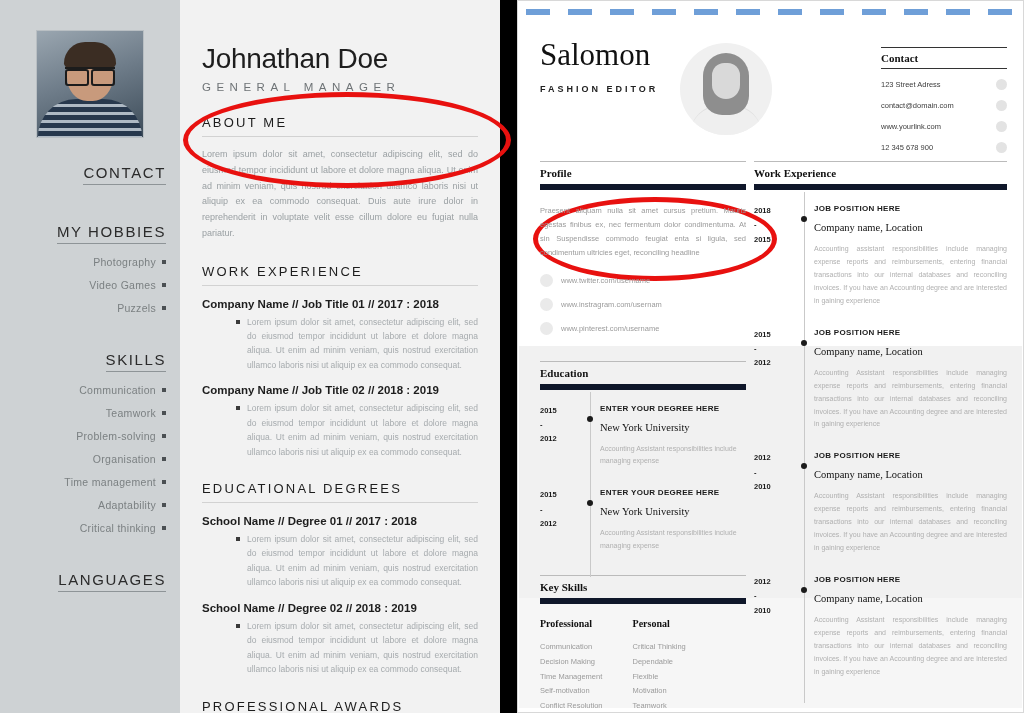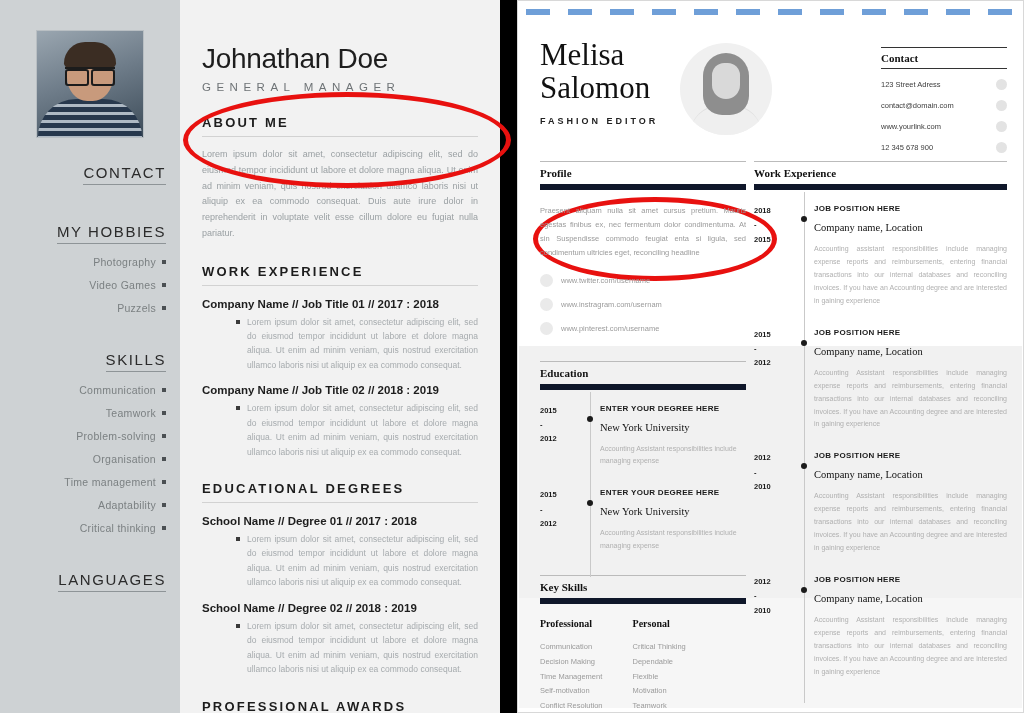--- a/index.html
+++ b/index.html
@@ -58,21 +58,21 @@
   .l-item { font-size: 10.5px; color: #7b8082; text-align: right; margin-bottom: 11px; letter-spacing: .3px; }
   .l-item .sq { display:inline-block; width:4px; height:4px; background:#4a4f52; margin-left:6px; vertical-align:2px; }
   .l-lang { font-size: 10.5px; text-align: right; margin-bottom: 11px; color:#7b8082; }
   .l-lang b { color: #1c1c1c; font-weight: 700; }
   .l-lang .sq { display:inline-block; width:4px; height:4px; background:#4a4f52; margin-left:6px; vertical-align:2px; }
 
   .l-main { flex: 1; padding: 43px 22px 0 22px; }
   .l-name { font-size: 28px; font-weight: 400; color: #1d1d1d; letter-spacing: -.3px; }
   .l-role { font-size: 11.5px; letter-spacing: 5.5px; color: #6e7376; margin-top: 6px; }
   .l-mhead {
-    font-size: 13px; letter-spacing: 2.2px; color: #1d1d1d; font-weight: 700;
+    font-size: 13px; letter-spacing: 2.2px; color: #1d1d1d; font-weight: 400;
     border-bottom: 1px solid #d2d2d2; padding-bottom: 6px; margin: 22px 0 10px 0;
   }
   .l-para { font-size: 9px; line-height: 1.75; color: #9aa0a3; text-align: justify; }
   .l-entry-title { font-size: 11.5px; font-weight: 600; color: #1d1d1d; margin: 12px 0 5px 0; }
   .l-bullet { display: flex; gap: 7px; padding-left: 34px; }
   .l-bullet .sq { width:4px; height:4px; background:#3a3a3a; margin-top:5px; flex:none; }
   .l-bullet p { font-size: 8.5px; line-height: 1.7; color: #a6abae; text-align: justify; }
 
   
   #gap { position:absolute; left:500px; top:0; width:17px; height:713px; background:#000; }
@@ -233,21 +233,20 @@
         <i></i>
     </div>
 
     <div class="r-band" id="r-band-1" style="top:345px;height:252px;"></div>
     <div class="r-band" id="r-band-2" style="top:597px;height:110px;background:#f6f6f6;"></div>
 
     <div class="r-body" style="position:relative;z-index:2;">
 
       <div class="r-header">
         <div>
-          <div class="r-name">Melisa</div>
           <div class="r-name">Salomon</div>
           <div class="r-role">FASHION EDITOR</div>
         </div>
         <div class="r-avatar">
           <div class="shirt"></div>
             <div class="hair"></div>
             <div class="face"></div>
         </div>
         <div class="r-contact">
           <div class="r-contact-title">Contact</div>

